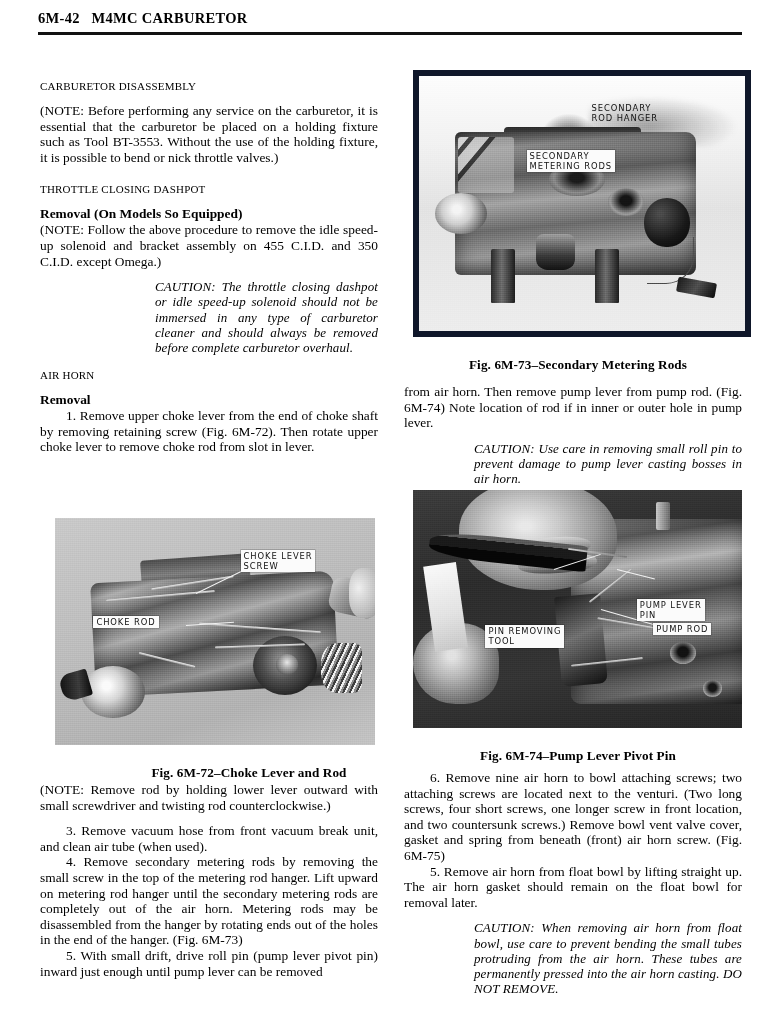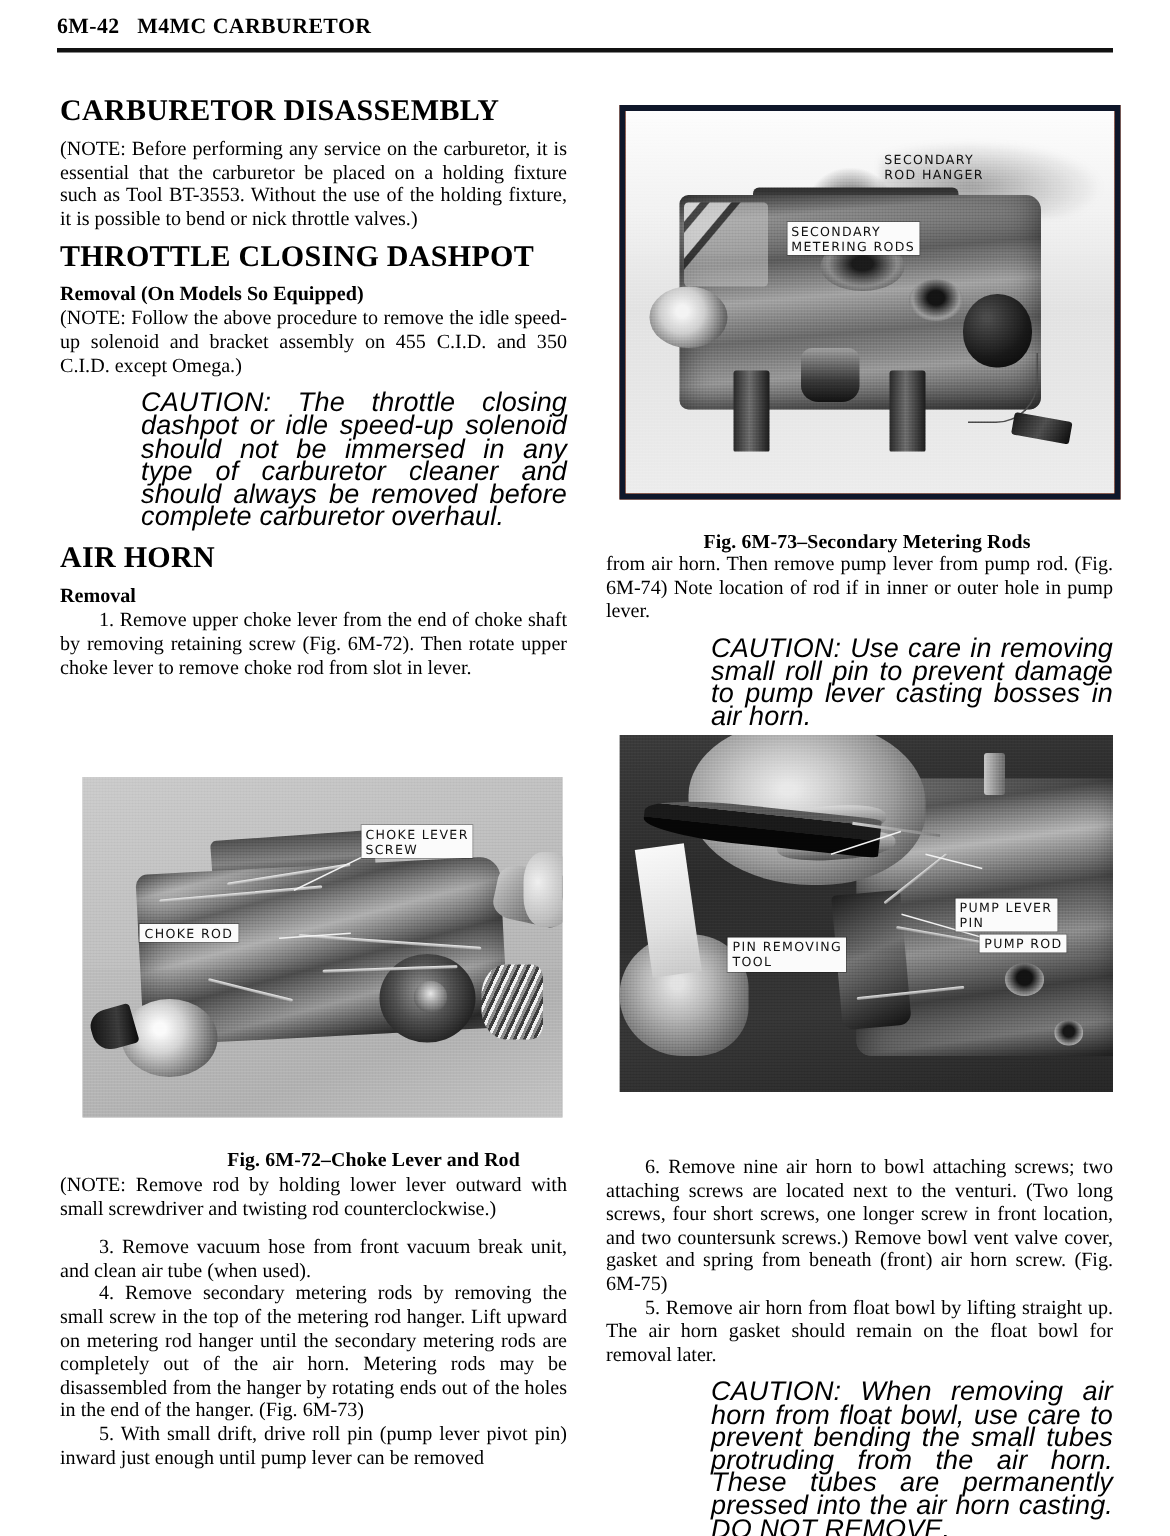--- a/index.html
+++ b/index.html
@@ -45,24 +45,24 @@
   .col {
     position: absolute;
     top: 62px;
     width: 338px;
   }
   .col-left  { left: 40px; }
   .col-right { left: 404px; }
 
   
   .h2 {
-    font-weight: bold;
-    font-size: 20px;
+    font-weight: normal;
+    font-size: 11px;
     letter-spacing: 0.2px;
-    margin: 4px 0 9px 0;
+    margin: 16px 0 9px 0;
     line-height: 16px;
   }
   .h3 {
     font-weight: bold;
     font-size: 13.4px;
     margin: 0 0 1px 0;
     line-height: 15px;
   }
   .body-p {
     font-size: 13.4px;
@@ -72,46 +72,46 @@
     hyphens: none;
   }
   .body-p.tight { margin-bottom: 0; }
   .indent::before {
     content: "";
     display: inline-block;
     width: 26px;
   }
 
   .caution {
-    font-family: Liberation Sans, sans-serif;
+    font-family: Liberation Serif, serif;
     font-style: italic;
-    font-size: 18px;
+    font-size: 13px;
     line-height: 15.2px;
     text-align: justify;
-    margin: 10px 0 10px 54px;
+    margin: 10px 0 10px 115px;
     letter-spacing: 0.1px;
   }
   .caution.narrow { margin-left: 70px; }
 
   
   .figure { position: absolute; }
   .fig-caption {
     text-align: center;
     font-weight: bold;
     font-size: 13.2px;
     line-height: 16px;
     margin-top: 20px;
     letter-spacing: 0.1px;
   }
   .photo {
     position: relative;
     overflow: hidden;
     background: #b9b9b9;
   }
-  .photo.framed { border: 4px solid #0f172a; background: #c2410c; text-decoration: underline; }
+  .photo.framed { border: 6px solid #0f172a; background: #7dd3fc; text-decoration: underline; }
 
   
   .photo .scene { position: absolute; inset: 0; }
 
   .callout {
     position: absolute;
     background: #fbfbfb;
     color: #111;
     font-family: "DejaVu Sans", "Liberation Sans", sans-serif;
     font-size: 8.4px;
@@ -481,21 +481,21 @@
       <div class="grain"></div>
     </div>
     <div class="callout nobox" style="left:52%; top:10%; text-align:left;">SECONDARY
 ROD HANGER</div>
     <div class="callout" style="left:33%; top:29%;">SECONDARY
 METERING RODS</div>
   </div>
   <div class="fig-caption">Fig. 6M-73–Secondary Metering Rods</div>
 </div>
 
-<div class="col col-right" style="top:368px;">
+<div class="col col-right" style="top:384px;">
   <div class="body-p">from air horn. Then remove pump lever from pump rod. (Fig. 6M-74) Note location of rod if in inner or outer hole in pump lever.</div>
   <div class="caution narrow">CAUTION: Use care in removing small roll pin to prevent damage to pump lever casting bosses in air horn.</div>
 </div>
 
 <div class="figure" style="left:413px; top:490px; width:330px;">
   <div class="photo" style="width:329px; height:238px;">
     <div class="scene">
       <div class="f74-bg"></div>
       <div class="f74-carb"></div>
       <div class="f74-stud"></div>
@@ -516,19 +516,20 @@
     </div>
     <div class="lead" style="left:43%; top:33%; width:15%; transform:rotate(-18deg);"></div>
     <div class="lead" style="left:62%; top:33%; width:12%; transform:rotate(14deg);"></div>
     <div class="lead" style="left:57%; top:50%; width:18%; transform:rotate(16deg);"></div>
     <div class="callout" style="left:22%; top:40%;margin-top:40px;">PIN REMOVING
 TOOL</div>
     <div class="callout" style="left:68%; top:34%;margin-top:28px;">PUMP LEVER
 PIN</div>
     <div class="callout" style="left:73%; top:56%;">PUMP ROD</div>
   </div>
+  <div class="fig-caption">Fig. 6M-74–Pump Lever Pivot Pin</div>
 </div>
 
 <div class="col col-right" style="top:770px;">
   <div class="body-p indent tight">6. Remove nine air horn to bowl attaching screws; two attaching screws are located next to the venturi. (Two long screws, four short screws, one longer screw in front location, and two countersunk screws.) Remove bowl vent valve cover, gasket and spring from beneath (front) air horn screw. (Fig. 6M-75)</div>
   <div class="body-p indent">5. Remove air horn from float bowl by lifting straight up. The air horn gasket should remain on the float bowl for removal later.</div>
   <div class="caution narrow">CAUTION: When removing air horn from float bowl, use care to prevent bending the small tubes protruding from the air horn. These tubes are permanently pressed into the air horn casting. DO NOT REMOVE.</div>
 </div>
 
 </body></html>

